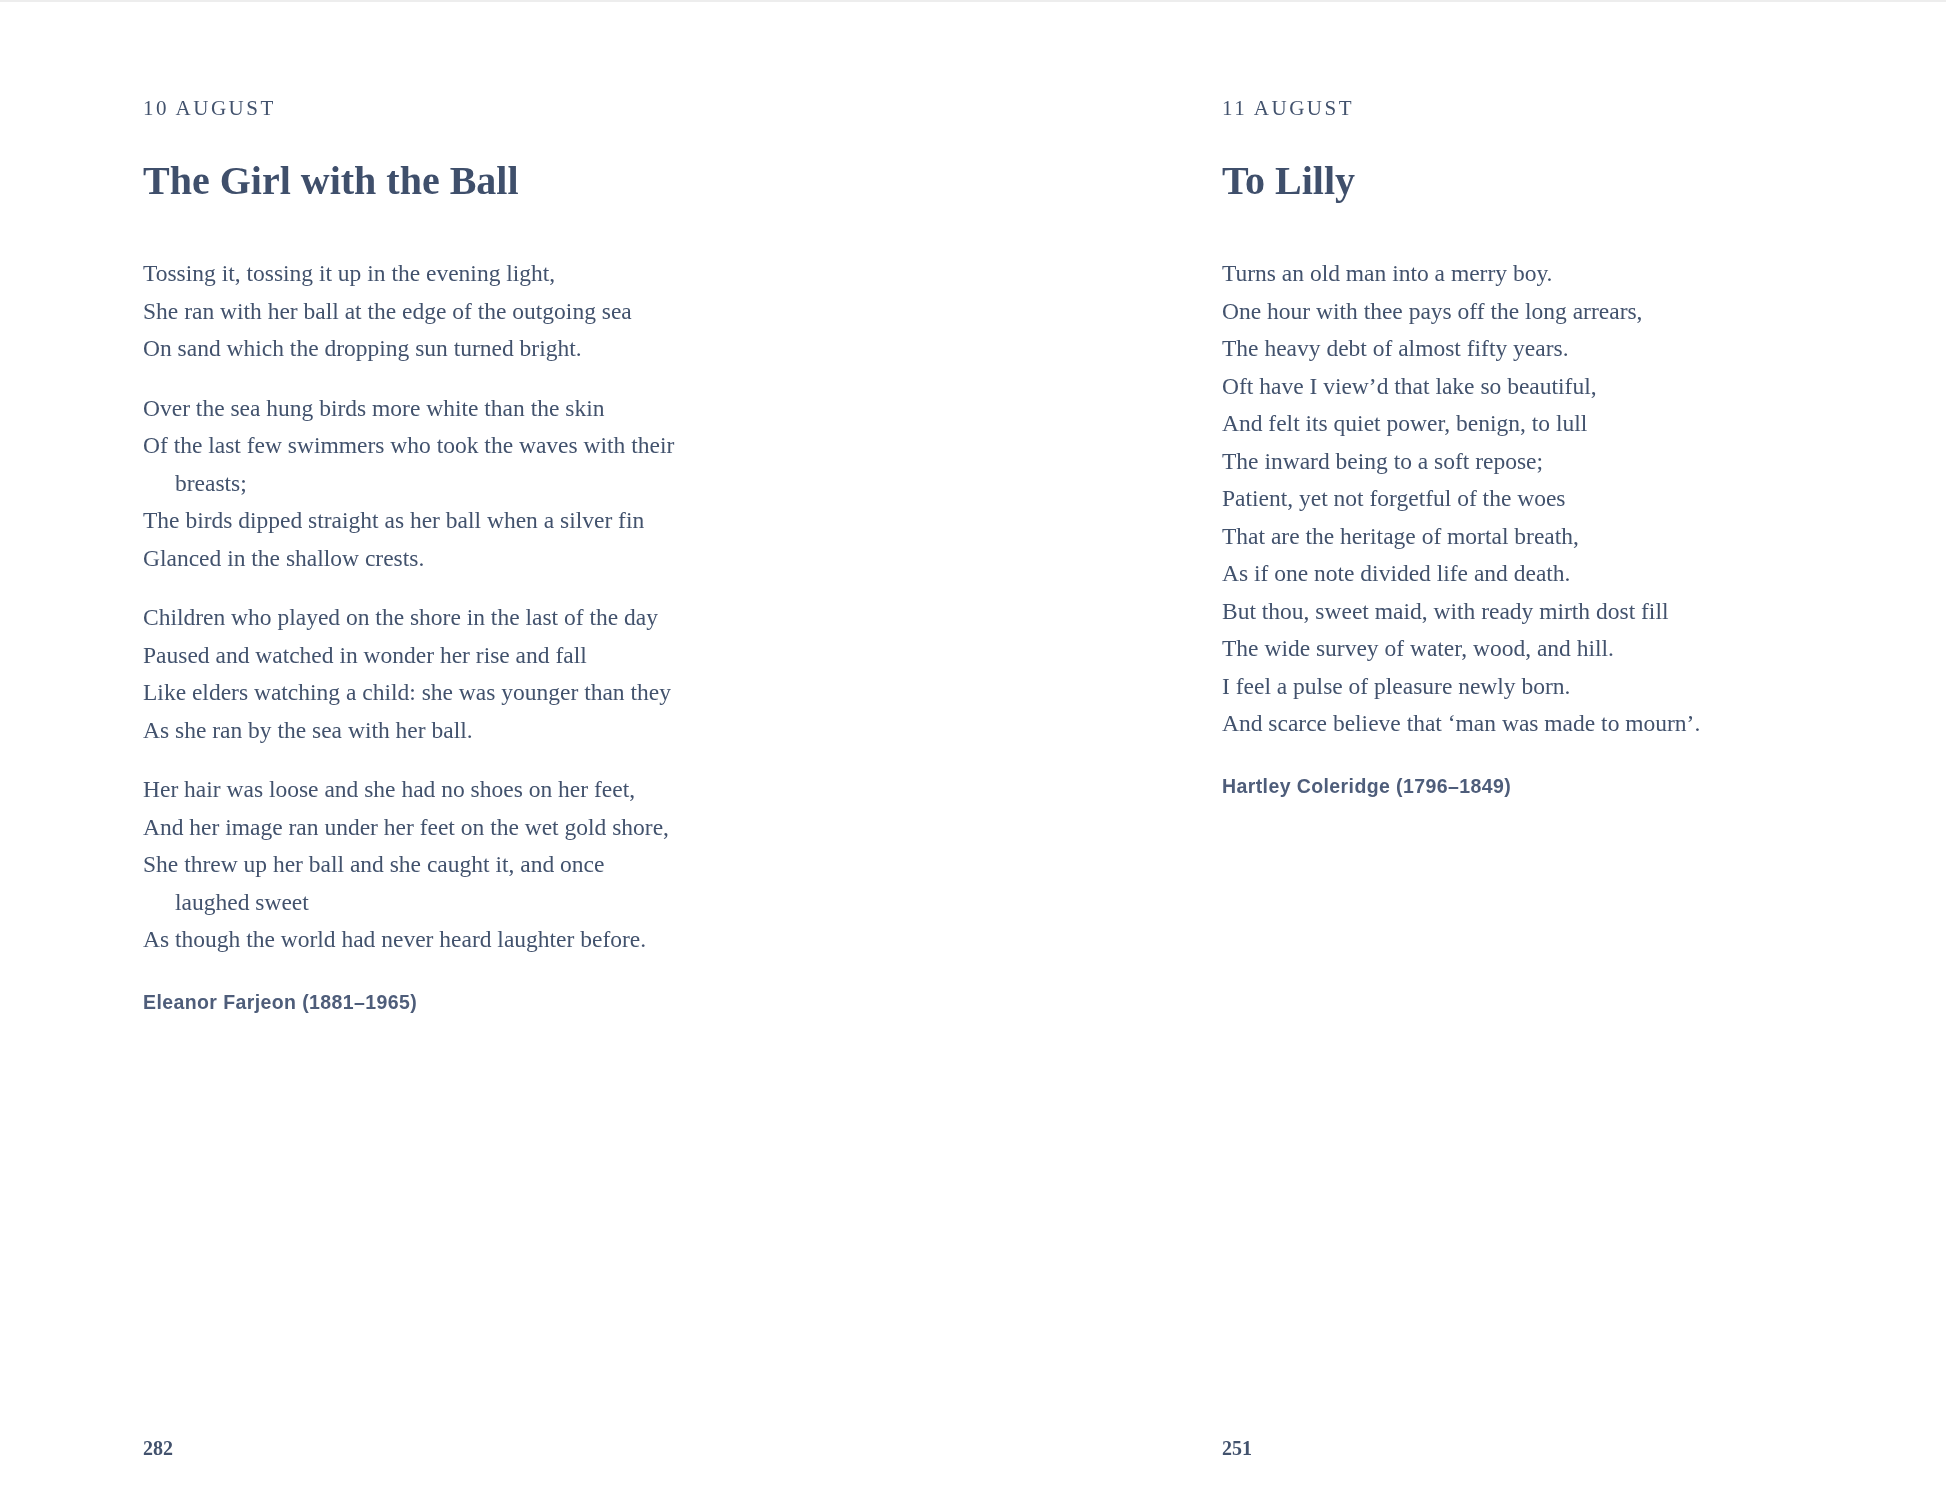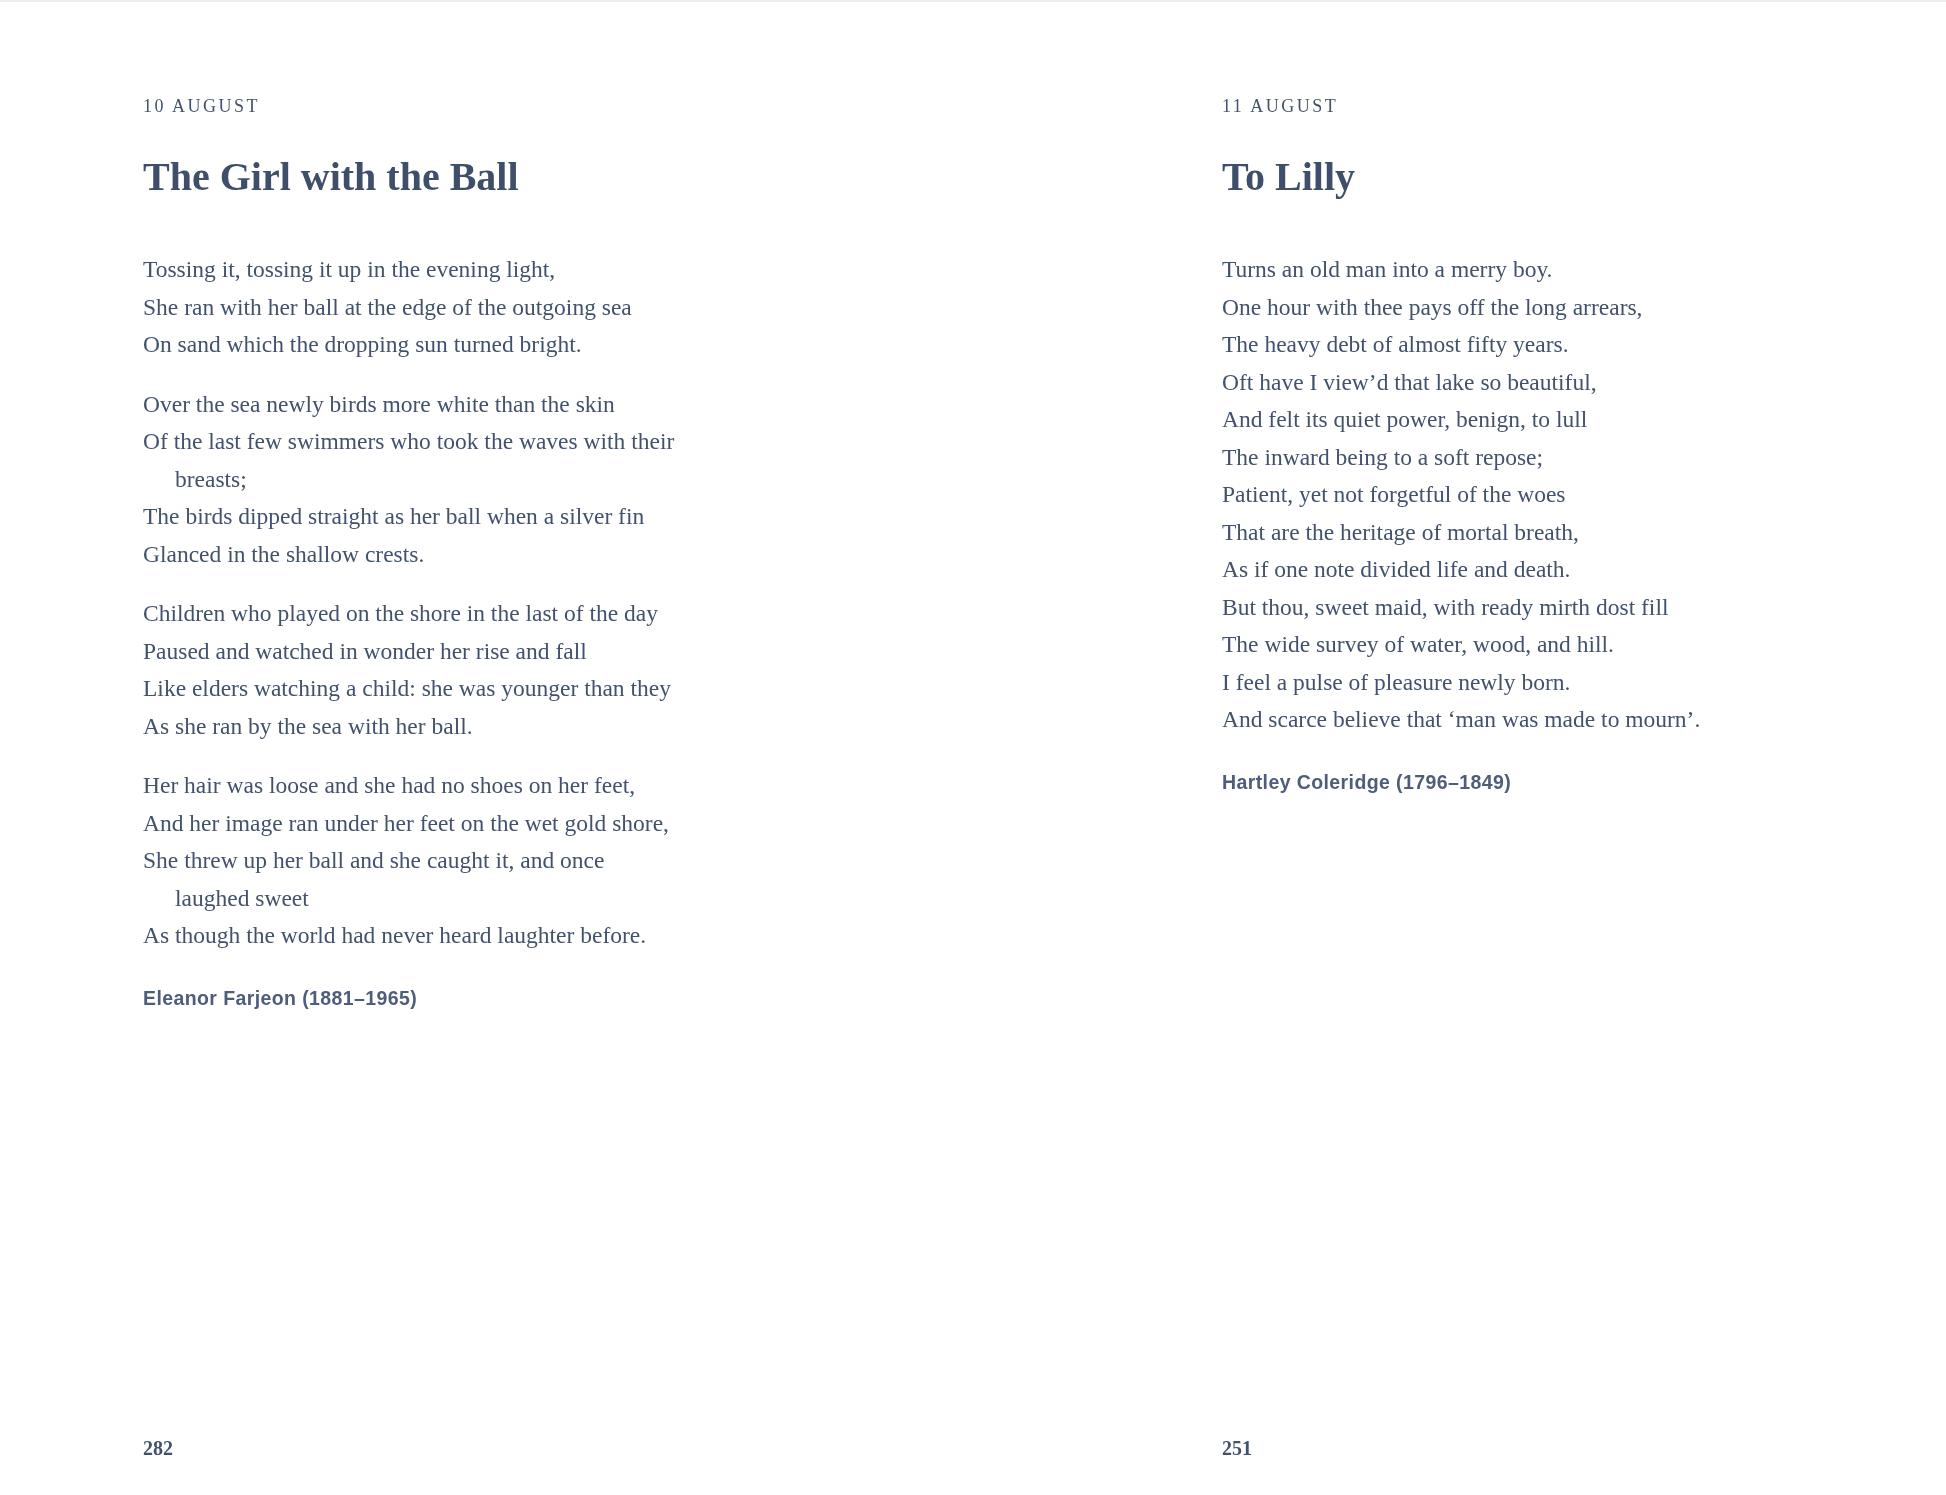--- a/index.html
+++ b/index.html
@@ -21,21 +21,21 @@
   .page {
     position: absolute;
     top: 96px;
     width: 620px;
     color: #42526d;
   }
   .page-left  { left: 143px; }
   .page-right { left: 1222px; }
 
   .date-header {
-    font-size: 18px;
+    font-size: 21px;
     letter-spacing: 2.5px;
     font-weight: 400;
     text-transform: uppercase;
     margin: 0 0 36px 0;
     color: #42526d;
   }
   .poem-title {
     font-weight: 600;
     font-size: 40px;
     line-height: 48px;
@@ -82,21 +82,21 @@
 <section class="page page-left">
   <div class="date-header">10 AUGUST</div>
   <h1 class="poem-title">The Girl with the Ball</h1>
   <div class="poem">
       <div class="stanza">
         <div class="poem-line">Tossing it, tossing it up in the evening light,</div>
         <div class="poem-line">She ran with her ball at the edge of the outgoing sea</div>
         <div class="poem-line">On sand which the dropping sun turned bright.</div>
       </div>
       <div class="stanza">
-        <div class="poem-line">Over the sea newly birds more white than the skin</div>
+        <div class="poem-line">Over the sea hung birds more white than the skin</div>
         <div class="poem-line">Of the last few swimmers who took the waves with their</div>
         <div class="poem-line indent">breasts;</div>
         <div class="poem-line">The birds dipped straight as her ball when a silver fin</div>
         <div class="poem-line">Glanced in the shallow crests.</div>
       </div>
       <div class="stanza">
         <div class="poem-line">Children who played on the shore in the last of the day</div>
         <div class="poem-line">Paused and watched in wonder her rise and fall</div>
         <div class="poem-line">Like elders watching a child: she was younger than they</div>
         <div class="poem-line">As she ran by the sea with her ball.</div>

